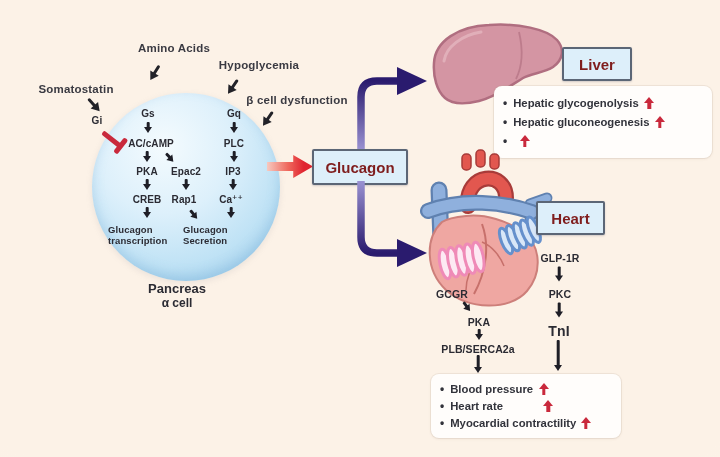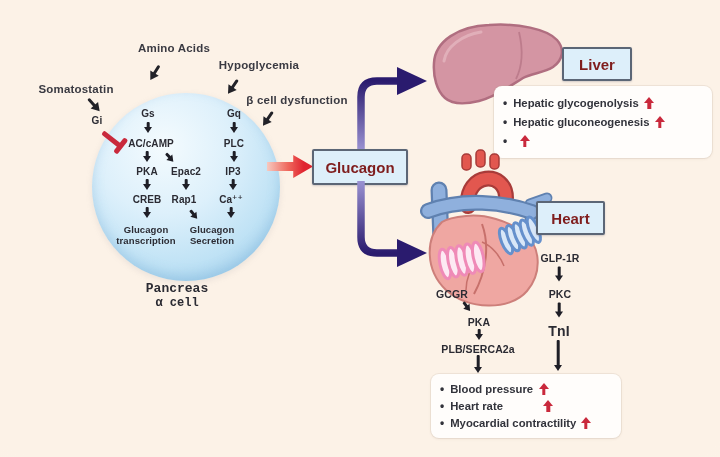--- a/index.html
+++ b/index.html
@@ -5,24 +5,24 @@
   html,body{margin:0;padding:0;background:#ffffff;}
   .canvas{
     position:relative;width:720px;height:457px;overflow:hidden;
     background:radial-gradient(130% 130% at 50% 45%, var(--c-background,#fcf2e7) 55%, #fdf5ee 100%);
     font-family:"Liberation Sans","DejaVu Sans",sans-serif;
   }
   
   .node{position:absolute;transform:translate(-50%,-50%);font-size:10px;font-weight:700;
         color:#2b2b33;white-space:nowrap;letter-spacing:.1px;}
   .node.small{font-size:9.5px;}
-  .node.wrap{white-space:normal;text-align:center;line-height:1.18;}
+  .node.wrap{white-space:normal;line-height:1.18;}
   .toplabel{position:absolute;transform:translate(-50%,-50%);font-size:11.5px;font-weight:700;
         color:#3a3a42;white-space:nowrap;letter-spacing:.2px;}
-  .caption{position:absolute;transform:translate(-50%,-50%);font-weight:700;color:#2b2b33;white-space:nowrap;font-family:Liberation Mono, monospace;}
+  .caption{position:absolute;transform:translate(-50%,-50%);font-weight:700;color:#2b2b33;white-space:nowrap;}
   
   .ar{position:absolute;width:10px;height:12px;transform:translate(-50%,-50%);}
   .ar::before{content:"";position:absolute;left:50%;top:0;transform:translateX(-50%);
       width:2.6px;height:6px;background:#1e1e26;border-radius:1px;}
   .ar::after{content:"";position:absolute;left:50%;top:5px;transform:translateX(-50%);
       width:0;height:0;border-left:4.2px solid transparent;border-right:4.2px solid transparent;
       border-top:6px solid #1e1e26;}
   .ar.med{height:17px}.ar.med::before{height:10px}.ar.med::after{top:9px}
   .ar.long{height:20px}.ar.long::before{height:13px}.ar.long::after{top:12px}
   .ar.xlong{height:34px}.ar.xlong::before{height:26px}.ar.xlong::after{top:25px}

